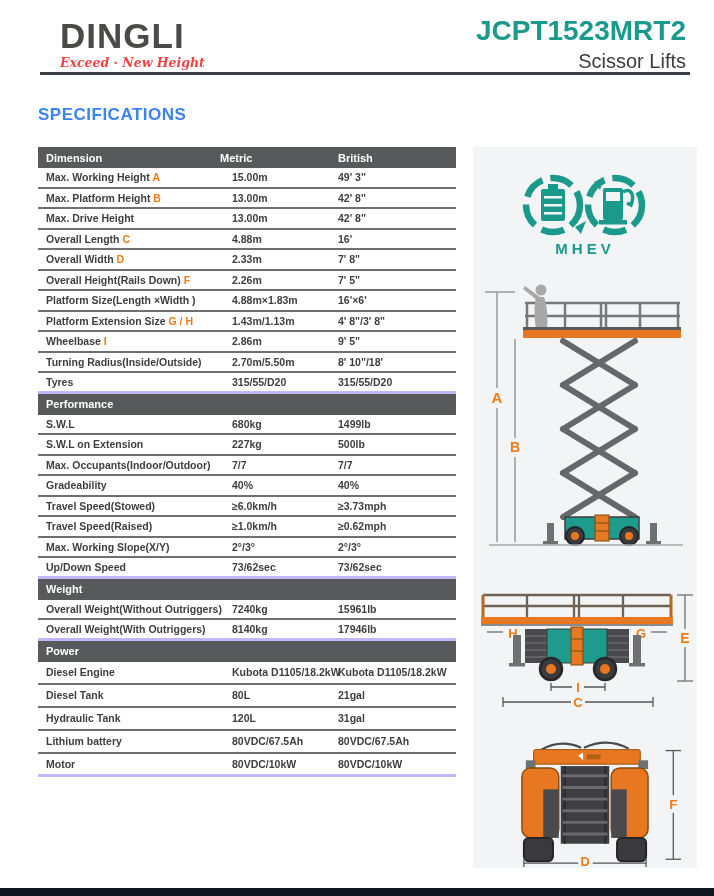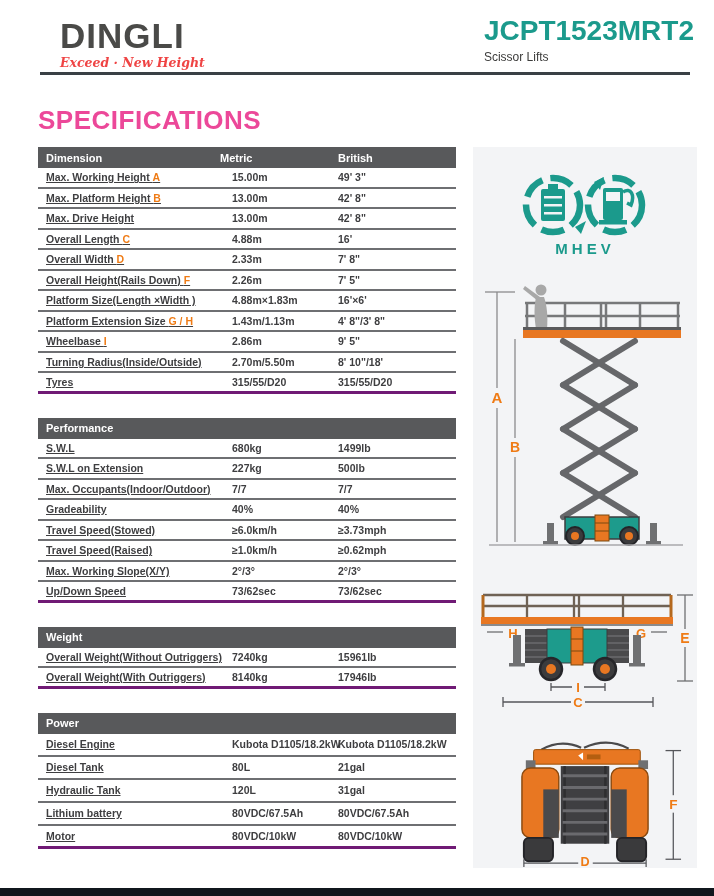--- a/index.html
+++ b/index.html
@@ -11,40 +11,40 @@
   html,body{width:714px;height:896px;}
   body{
     position:relative;width:714px;height:896px;background:#ffffff;
     font-family:"Liberation Sans", sans-serif; overflow:hidden; color:var(--dark);
   }
   
   .logo-block{position:absolute;left:60px;top:18px;width:130px;text-align:left;}
   .logo-text{font-size:35px;font-weight:800;letter-spacing:1px;color:#4A4A48;line-height:1.0;}
   .logo-tagline{font-family:"DejaVu Serif", serif;font-style:italic;font-weight:bold;
     font-size:12.5px;color:#ef4444;margin-top:2px;white-space:nowrap;}
-  .title-block{position:absolute;right:20px;top:16px;text-align:left;}
+  .title-block{position:absolute;right:28px;top:16px;text-align:right;}
   .model{font-size:28px;font-weight:800;color:var(--teal);line-height:1.1;}
-  .product-line{font-size:12px;color:var(--dark);margin-top:3px;}
+  .product-line{font-size:20px;color:var(--dark);margin-top:3px;}
   .header-divider{position:absolute;left:40px;top:72px;width:650px;height:3px;background:#3A4045;}
   
-  .spec-title{position:absolute;left:38px;top:105px;font-size:26px;font-weight:800;
-    letter-spacing:.5px;color:#ec4899;}
+  .spec-title{position:absolute;left:38px;top:105px;font-size:17px;font-weight:800;
+    letter-spacing:.5px;color:#3b82f6;}
   
   .tables{position:absolute;left:38px;top:147px;width:418px;}
-  .section{margin-bottom:24px;}
+  .section{}
   .section-header{position:relative;height:21px;background:var(--table-header-bg);
     color:#fff;font-size:11px;font-weight:700;}
   .section-header .section-title{position:absolute;left:8px;top:50%;transform:translateY(-50%);}
   .section-header .col-metric{position:absolute;left:182px;top:50%;transform:translateY(-50%);}
   .section-header .col-british{position:absolute;left:300px;top:50%;transform:translateY(-50%);}
   .row{position:relative;height:20.5px;border-bottom:2px solid var(--row-border);
     font-size:10.5px;font-weight:700;color:#3E3E40;background:#fff;}
-  .row:last-child{border-bottom:3px solid #701a75;}
+  .row:last-child{border-bottom:3px solid #c4b5fd;}
   .cell{position:absolute;top:50%;transform:translateY(-50%);white-space:nowrap;}
-  .cell.label{left:8px;text-decoration:underline;}
+  .cell.label{left:8px;}
   .cell.metric{left:194px;}
   .cell.british{left:300px;}
   .letter{color:var(--orange);font-weight:800;}
   .section.power .row{height:23px;}
   
   .panel{position:absolute;left:473px;top:147px;width:224px;height:721px;background:var(--panel-bg);}
   .panel svg{position:absolute;display:block;}
   .svg-mhev{left:32px;top:20px;}
   .svg-raised{left:4px;top:128px;}
   .svg-stowed{left:2px;top:440px;}

